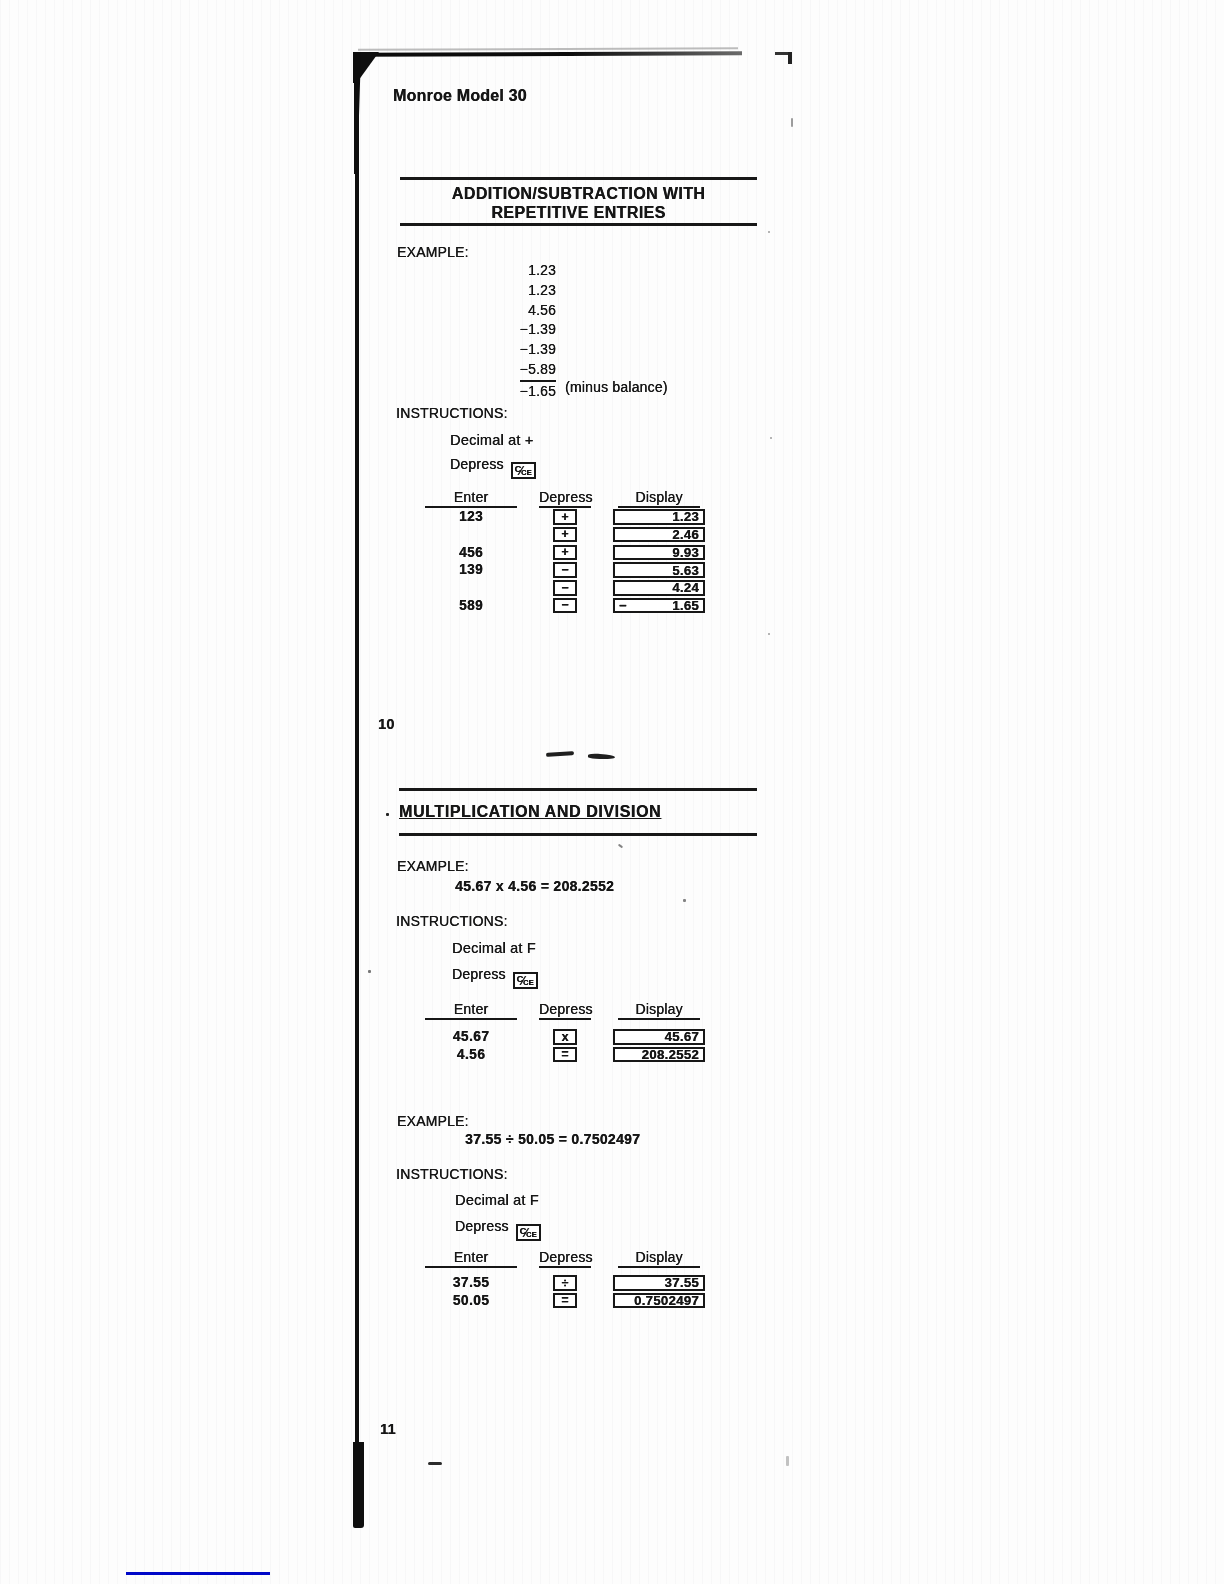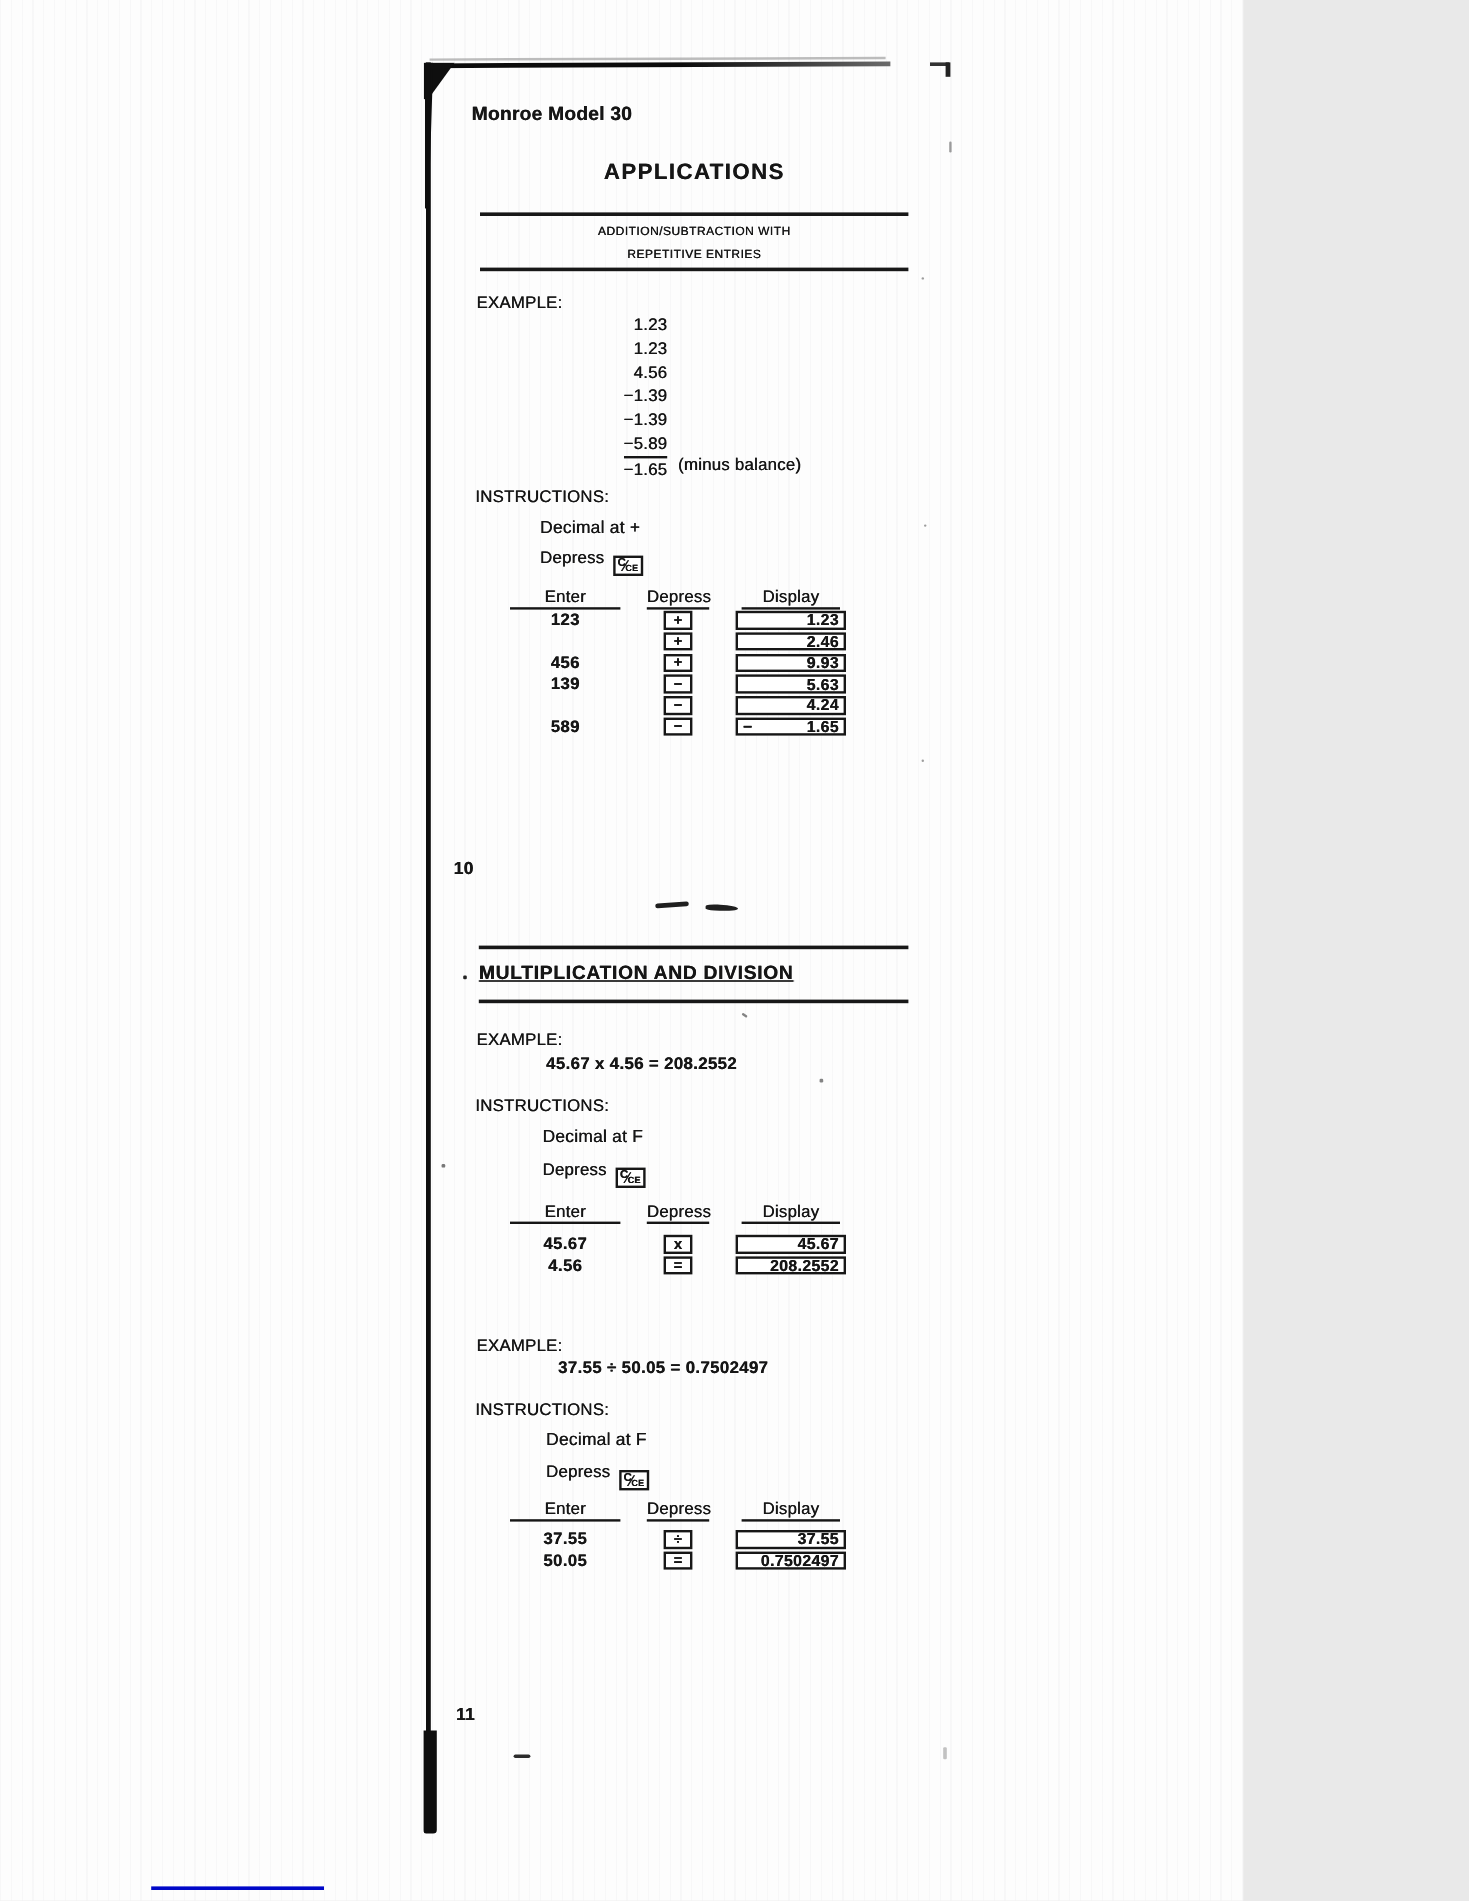--- a/index.html
+++ b/index.html
@@ -1,28 +1,28 @@
 <!DOCTYPE html>
 <html><head>
 <meta charset="utf-8">
 <style>
   html,body{margin:0;padding:0;background:#e9e9e9;}
   .canvas{
-    position:relative;width:1036px;height:1584px;background:#fdfdfd;overflow:hidden;
+    position:relative;width:1224px;height:1584px;background:#fdfdfd;overflow:hidden;
     font-family:"Liberation Sans","DejaVu Sans",sans-serif;color:#161616;
     text-shadow:0.3px 0 0 currentColor;letter-spacing:0.2px;
   }
   .stripes{position:absolute;inset:0;pointer-events:none;
     background:repeating-linear-gradient(to right,rgba(70,70,90,0.03) 0 1px,transparent 1px 9px);}
   .abs{position:absolute;}
   .edge{position:absolute;background:#0e0e0e;}
   .rule{position:absolute;height:3px;background:#181818;}
   .brand{font-size:16px;font-weight:700;}
   .title{font-size:18.5px;font-weight:700;letter-spacing:1.2px;text-align:center;}
-  .sec-head{font-weight:400;font-size:10px;line-height:18.6px;text-align:center;letter-spacing:0.4px;}
+  .sec-head{font-weight:700;font-size:16px;line-height:18.6px;text-align:center;letter-spacing:0.4px;}
   .sec-head2{font-weight:700;font-size:16px;text-align:left;letter-spacing:0.6px;text-decoration:underline;}
   .body-txt{font-size:14px;line-height:17px;}
   .num-col{font-size:14px;line-height:19.8px;text-align:right;width:80px;}
   .sum-line{display:inline-block;border-bottom:2px solid #161616;padding-bottom:0px;}
   .pagenum{font-size:14.5px;font-weight:700;}
   .clear-key{display:inline-flex;align-items:center;border:2px solid #171717;height:17px;
     padding:0 2px;margin-left:7px;vertical-align:-3px;background:#fff;box-sizing:border-box;}
   .ck-top{font-size:9.5px;font-weight:700;line-height:8px;align-self:flex-start;margin-top:1px;}
   .ck-slash{font-size:13px;font-weight:400;margin:0 -1.5px;}
   .ck-bottom{font-size:7.5px;font-weight:700;line-height:7px;align-self:flex-end;margin-bottom:1px;}
@@ -62,21 +62,20 @@
   <div class="speck" style="left:386px;top:813px;width:3px;height:3px;background:#222;opacity:1;"></div>
   <div class="speck" style="left:368px;top:970px;width:2.5px;height:2.5px;background:#333;"></div>
   <div class="speck" style="left:618px;top:845px;width:5px;height:2px;transform:rotate(35deg);background:#444;"></div>
   <div class="speck" style="left:683px;top:899px;width:2.5px;height:2.5px;background:#444;"></div>
   <div class="speck" style="left:786px;top:1456px;width:3px;height:10px;opacity:.4;"></div>
   <div class="smudge" style="left:546px;top:752px;width:28px;height:3.5px;transform:rotate(-4deg);"></div>
   <div class="smudge" style="left:588px;top:754px;width:27px;height:4.5px;transform:rotate(3deg);border-radius:40% 60% 60% 30%;"></div>
   <div class="smudge" style="left:428px;top:1462px;width:14px;height:2.5px;background:#2c2c2c;"></div>
 
   <div class="abs brand" style="left:393px;top:87px;">Monroe Model 30</div>
-  <div class="abs title" style="left:400px;top:132px;width:357px;">APPLICATIONS</div>
 
   <div class="rule" style="left:400px;top:177px;width:357px;"></div>
   <div class="abs sec-head" style="left:400px;top:185px;width:357px;">
     <div>ADDITION/SUBTRACTION WITH</div>
     <div>REPETITIVE ENTRIES</div>
   </div>
   <div class="rule" style="left:400px;top:223px;width:357px;"></div>
 
   <div class="abs body-txt" style="left:397px;top:244px;">EXAMPLE:</div>
   <div class="abs num-col" style="left:476px;top:261px;">

